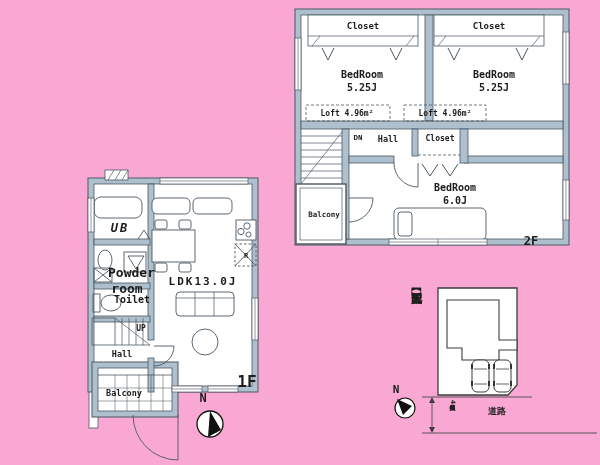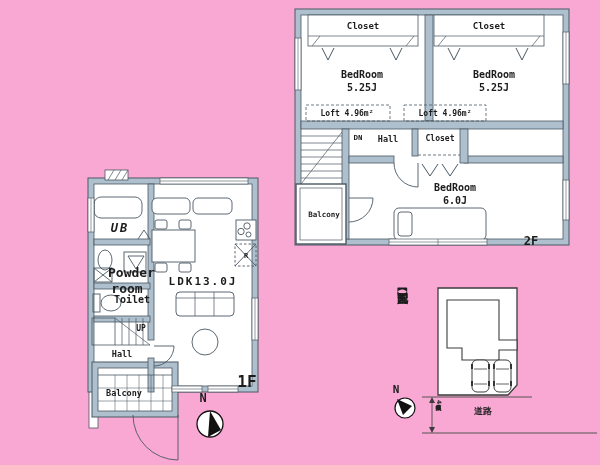--- a/index.html
+++ b/index.html
@@ -1,21 +1,21 @@
 <!DOCTYPE html>
 <html><head>
 <meta charset="utf-8">
 <style>
   html,body{margin:0;padding:0;background:#fff;}
   #stage{position:relative;width:600px;height:465px;background:#f9a8d4;overflow:hidden;
          font-family:"DejaVu Sans Mono","Liberation Mono",monospace;color:#1c1c1c;}
   #stage svg{position:absolute;}
   .lbl{position:absolute;transform:translate(-50%,-50%);white-space:nowrap;
        font-weight:bold;color:#1c1c1c;text-align:center;line-height:1.25;z-index:5;}
-  .jp{font-family:"DejaVu Sans","Liberation Sans",sans-serif;}
+  .jp{font-family:"DejaVu Sans","Liberation Sans",sans-serif;margin-left:14px;}
   .vert{writing-mode:vertical-rl;transform:none;white-space:normal;}
   .wrap{white-space:normal;}
 </style>
 </head>
 <body>
 
 <div id="stage">
 
   <svg style="left:294px;top:8px;" width="276" height="242" viewBox="0 0 276 242">
 

